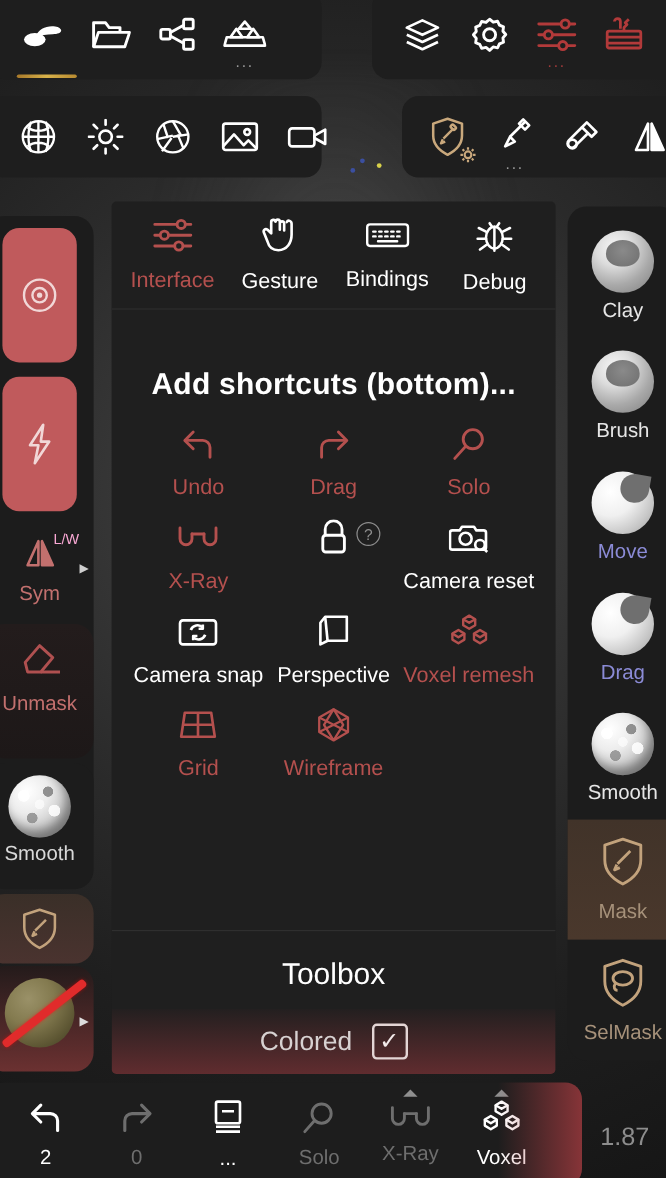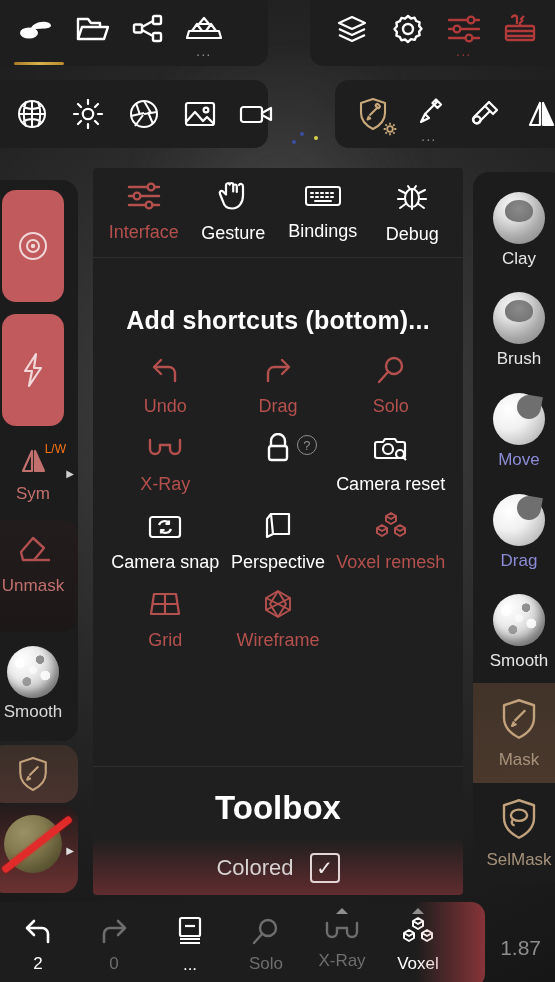--- a/index.html
+++ b/index.html
@@ -61,21 +61,21 @@
     width:62px; height:112px; border-radius:14px;
     background:#c05a5c; margin-bottom:12px;
     display:flex; align-items:center; justify-content:center;
     color:#f1d7d7;
   }
   .sym-item{
     position:relative; width:78px; margin-top:8px;
     display:flex; flex-direction:column; align-items:center;
   }
   .sym-item .lw{
-    position:absolute; right:6px; top:-4px; font-size:12px; color:#f97316;
+    position:absolute; right:6px; top:-4px; font-size:12px; color:#f9a8d4;
   }
   .sym-item .arrow{position:absolute; right:-2px; top:22px; color:#cfcfcf; font-size:10px;}
   .side-label{font-size:17px; color:#d8d8d8; margin-top:4px;}
   .side-label.red{color:#c2706e;}
 
   #left-lower{
     position:absolute; left:-12px; top:520px; width:90px; height:370px;
   }
   .left-card{
     position:relative; width:90px; border-radius:16px; background:#1c1c1c;
@@ -188,21 +188,21 @@
   .help-badge{
     position:absolute; right:-26px; top:4px;
     width:20px;height:20px;border-radius:50%;
     border:1.6px solid #8e8e8e; color:#8e8e8e;
     font-size:13px; display:flex;align-items:center;justify-content:center;
   }
   #panel-footer{
     border-top:1px solid #2f2f2f;
   }
   .toolbox-title{
-    text-align:center; font-size:33px; font-weight:bold; color:#ffffff;
+    text-align:center; font-size:25px; font-weight:normal; color:#ffffff;
     padding:22px 0 14px 0;
   }
   .checkrow{
     display:flex; align-items:center; justify-content:center; gap:24px;
     height:54px;
     background:linear-gradient(180deg, rgba(120,40,45,.05), rgba(150,55,60,.55));
   }
   .checkcell{display:flex;align-items:center;gap:16px;}
   .check-label{font-size:22px;color:#d7d1d1;}
   .checkbox{

